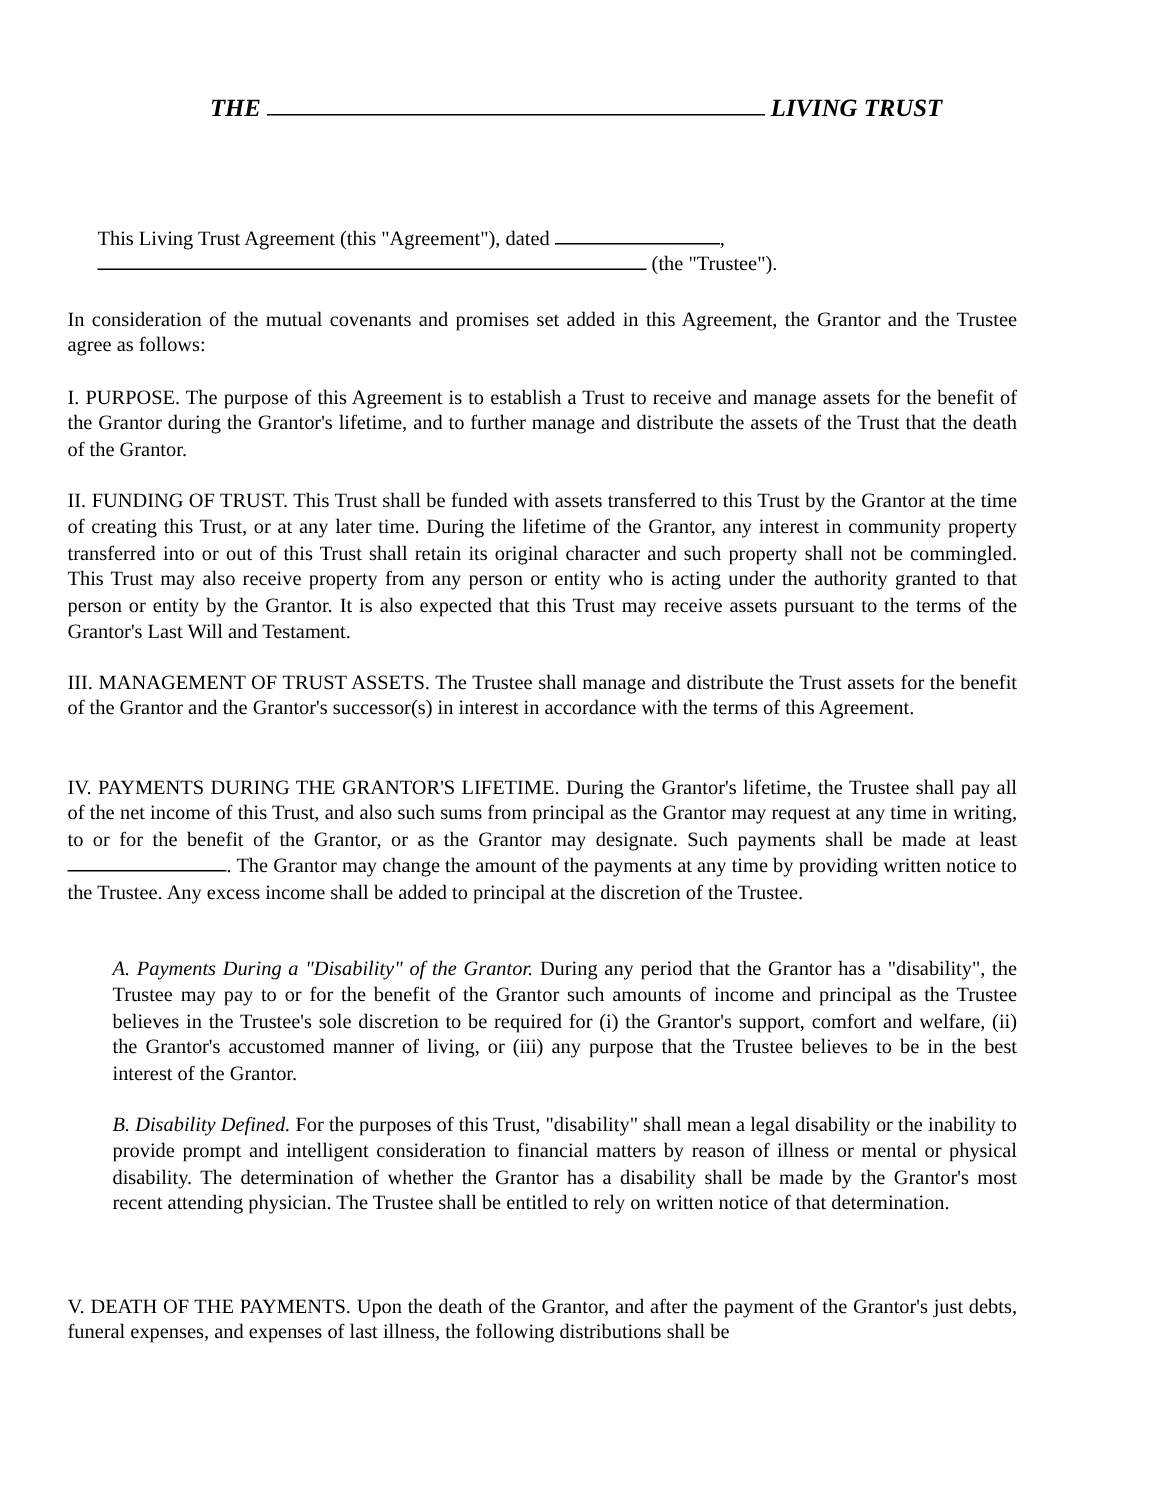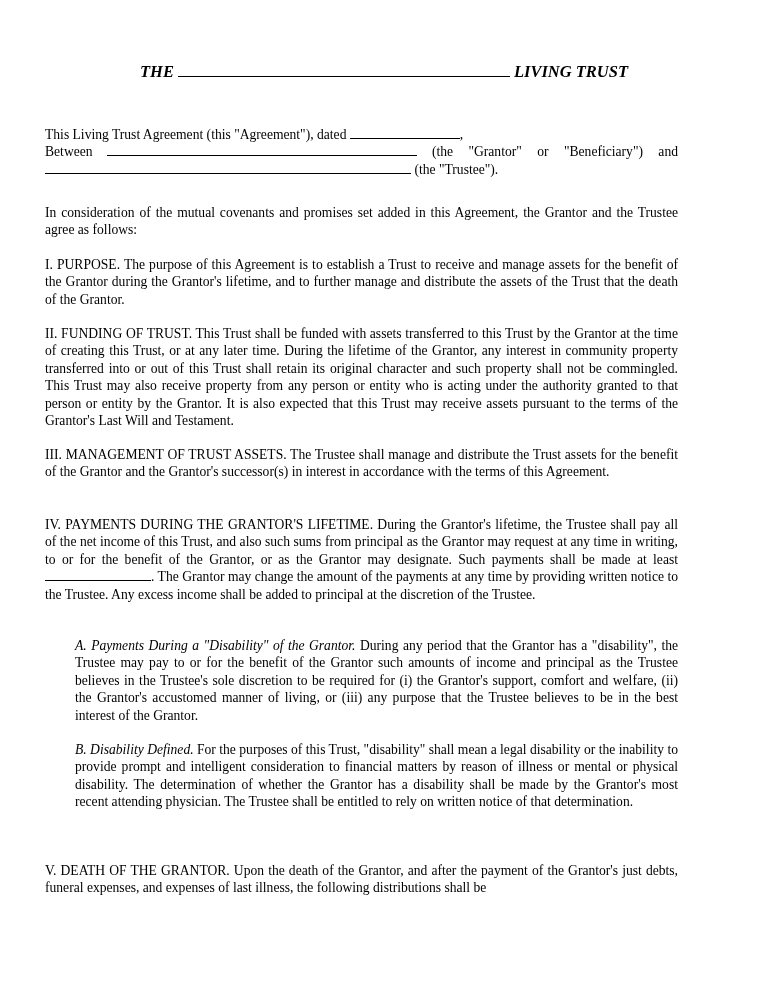--- a/index.html
+++ b/index.html
@@ -13,37 +13,32 @@
   .line { display:inline-block; border-bottom:1px solid #000; height:12px; vertical-align:baseline; }
   .row { display:flex; justify-content:space-between; white-space:nowrap; }
 </style>
 </head>
 <body>
 
 <div class="title">
   <span>THE</span><span class="blank"></span><span>LIVING TRUST</span>
 </div>
 
-<div class="p" style="top:126px;">
+<div class="p" style="top:150px;margin-left:20px;">
   <div><span>This Living Trust Agreement (this "Agreement"), dated</span> <span class="line" style="width:110px"></span><span>,</span></div>
-  <div class="row">
-      <span>Between</span>
-      <span class="line" style="width:310px"></span>
-      <span style="word-spacing:12px">(the "Grantor" or "Beneficiary") and</span>
-    </div>
   <div><span class="line" style="width:366px"></span> <span>(the "Trustee").</span></div>
 </div>
 
 <div class="p" style="top:204px;">In consideration of the mutual covenants and promises set added in this Agreement, the Grantor and the Trustee agree as follows:</div>
 
 <div class="p" style="top:256px;"><span class="b">I.  PURPOSE.</span><span> The purpose of this Agreement is to establish a Trust to receive and manage assets for the benefit of the Grantor during the Grantor's lifetime, and to further manage and distribute the assets of the Trust that the death of the Grantor.</span></div>
 
 <div class="p" style="top:325px;"><span class="b">II.  FUNDING OF TRUST.</span><span>  This Trust shall be funded with assets transferred to this Trust by the Grantor at the time of creating this Trust, or at any later time.  During the lifetime of the Grantor, any interest in community property transferred into or out of this Trust shall retain its original character and such property shall not be commingled.  This Trust may also receive property from any person or entity who is acting under the authority granted to that person or entity by the Grantor.  It is also expected that this Trust may receive assets pursuant to the terms of the Grantor's Last Will and Testament.</span></div>
 
 <div class="p" style="top:446px;"><span class="b">III.  MANAGEMENT OF TRUST ASSETS.</span><span> The Trustee shall manage and distribute the Trust assets for the benefit of the Grantor and the Grantor's successor(s) in interest in accordance with the terms of this Agreement.</span></div>
 
 <div class="p" style="top:516px;"><span class="b">IV.  PAYMENTS DURING THE GRANTOR'S LIFETIME.</span><span>  During the Grantor's lifetime, the Trustee shall pay all of the net income of this Trust, and also such sums from principal as the Grantor may request at any time in writing, to or for the benefit of the Grantor, or as the Grantor may designate. Such payments shall be made at least</span> <span class="line" style="width:106px"></span><span>.  The Grantor may change the amount of the payments at any time by providing written notice to the Trustee.  Any excess income shall be added to principal at the discretion of the Trustee.</span></div>
 
 <div class="p indent" style="top:637px;"><span class="i">A.  Payments During a "Disability" of the Grantor.</span><span>  During any period that the Grantor has a "disability", the Trustee may pay to or for the benefit of the Grantor such amounts of income and principal as the Trustee believes in the Trustee's sole discretion to be required for (i) the Grantor's support, comfort and welfare, (ii) the Grantor's accustomed manner of living, or (iii) any purpose that the Trustee believes to be in the best interest of the Grantor.</span></div>
 
 <div class="p indent" style="top:741px;"><span class="i">B.  Disability Defined.</span><span>  For the purposes of this Trust, "disability" shall mean a legal disability or the inability to provide prompt and intelligent consideration to financial matters by reason of illness or mental or physical disability.  The determination of whether the Grantor has a disability shall be made by the Grantor's most recent attending physician.  The Trustee shall be entitled to rely on written notice of that determination.</span></div>
 
-<div class="p" style="top:862px;"><span class="b">V.  DEATH OF THE GRANTOR.</span><span>  Upon the death of the Grantor, and after the payment of the Grantor's just debts, funeral expenses, and expenses of last illness, the following distributions shall be</span></div>
+<div class="p" style="top:862px;"><span class="b">V.  DEATH OF THE PAYMENTS.</span><span>  Upon the death of the Grantor, and after the payment of the Grantor's just debts, funeral expenses, and expenses of last illness, the following distributions shall be</span></div>
 
 </body></html>

